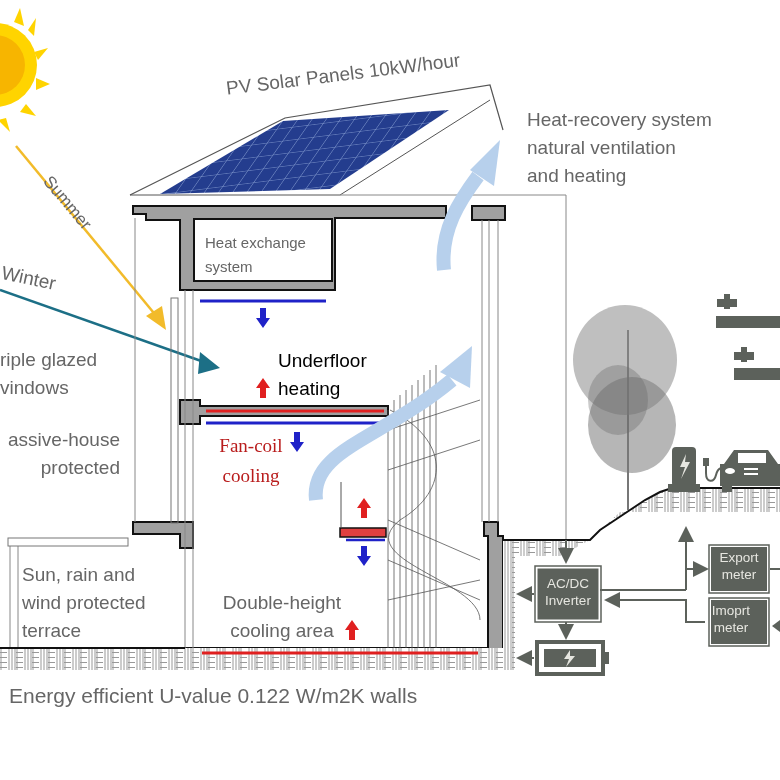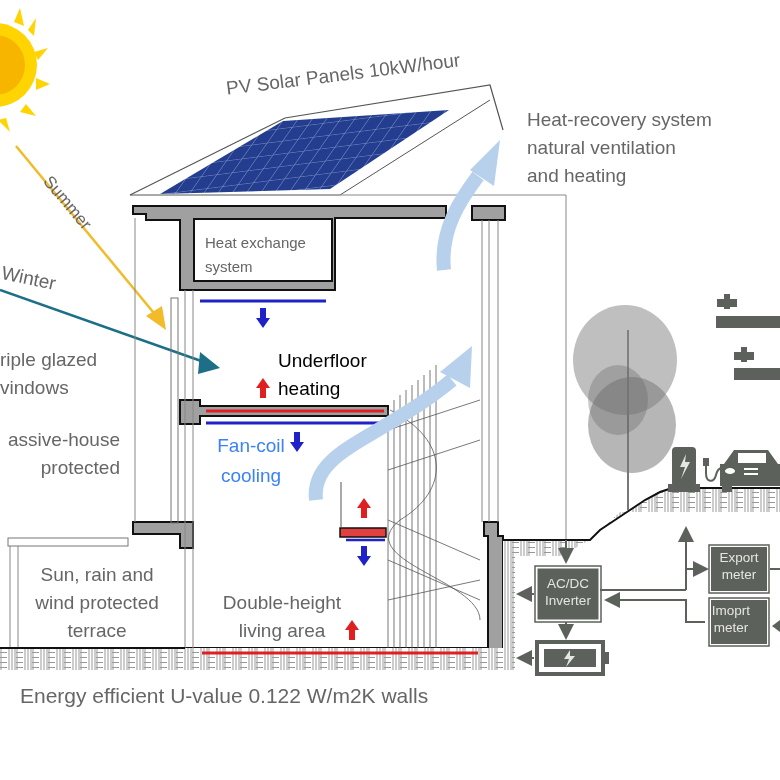--- a/index.html
+++ b/index.html
@@ -3,21 +3,21 @@
 <meta charset="utf-8">
 <style>
   html,body{margin:0;padding:0;background:#fff;}
   body{width:780px;height:780px;position:relative;overflow:hidden;font-family:"DejaVu Sans","Liberation Sans",sans-serif;}
   #stage{position:absolute;left:0;top:0;width:780px;height:780px;}
   .lbl{position:absolute;color:#666;font-family:"Liberation Sans","DejaVu Sans",sans-serif;white-space:pre;line-height:1.2;}
   .lbl-lg{font-size:19px;}
   .lbl-md{font-size:17px;}
   .lbl-sm{font-size:15px;}
   .red{color:#000000;}
-  .blue{color:#3b82f6;}
+  .blue{color:#b91c1c;font-family:Liberation Serif, serif;}
   .boxlbl{position:absolute;color:#e6e6e0;font-family:"Liberation Sans","DejaVu Sans",sans-serif;font-size:13.5px;text-align:center;line-height:1.25;}
 </style>
 </head>
 <body>
 
 <div id="stage">
 <svg width="780" height="780" viewBox="0 0 780 780" xmlns="http://www.w3.org/2000/svg">
   <defs>
     <pattern id="brick" width="16" height="10" patternUnits="userSpaceOnUse">
       <rect width="16" height="10" fill="#fff"></rect>
@@ -206,26 +206,26 @@
 <div class="lbl lbl-lg" style="left:0px;top:346px;line-height:28px;">riple glazed
 vindows</div>
 <div class="lbl lbl-lg" style="left:0px;top:426px;line-height:28px;text-align:right;width:120px;">assive-house
 protected</div>
 <div class="lbl lbl-sm" style="left:205px;top:231px;line-height:24px;">Heat exchange
 system</div>
 <div class="lbl lbl-lg red" style="left:278px;top:347px;line-height:28px;">Underfloor
 heating</div>
 <div class="lbl lbl-lg blue" style="left:212px;top:431px;line-height:30px;text-align:center;width:78px;">Fan-coil
 cooling</div>
-<div class="lbl lbl-lg" style="left:22px;top:561px;line-height:28px;text-align:center;width:150px;">Sun, rain and
+<div class="lbl lbl-lg" style="left:22px;top:561px;line-height:28px;width:150px;">Sun, rain and
 wind protected
 terrace</div>
 <div class="lbl lbl-lg" style="left:212px;top:589px;line-height:28px;text-align:center;width:140px;">Double-height
-living area</div>
-<div class="lbl lbl-lg" style="left:20px;top:683px;font-size:21px;text-align:center;">Energy efficient U-value 0.122 W/m2K walls</div>
+cooling area</div>
+<div class="lbl lbl-lg" style="left:9px;top:683px;font-size:21px;text-align:center;">Energy efficient U-value 0.122 W/m2K walls</div>
 
 <div class="boxlbl" style="left:537px;top:576px;width:62px;white-space:pre;">AC/DC
 Inverter</div>
 <div class="boxlbl" style="left:711px;top:550px;width:56px;white-space:pre;">Export
 meter</div>
 <div class="boxlbl" style="left:711px;top:603px;width:40px;white-space:pre;">Imoprt
 meter</div>
 </div>
 
 </body></html>

